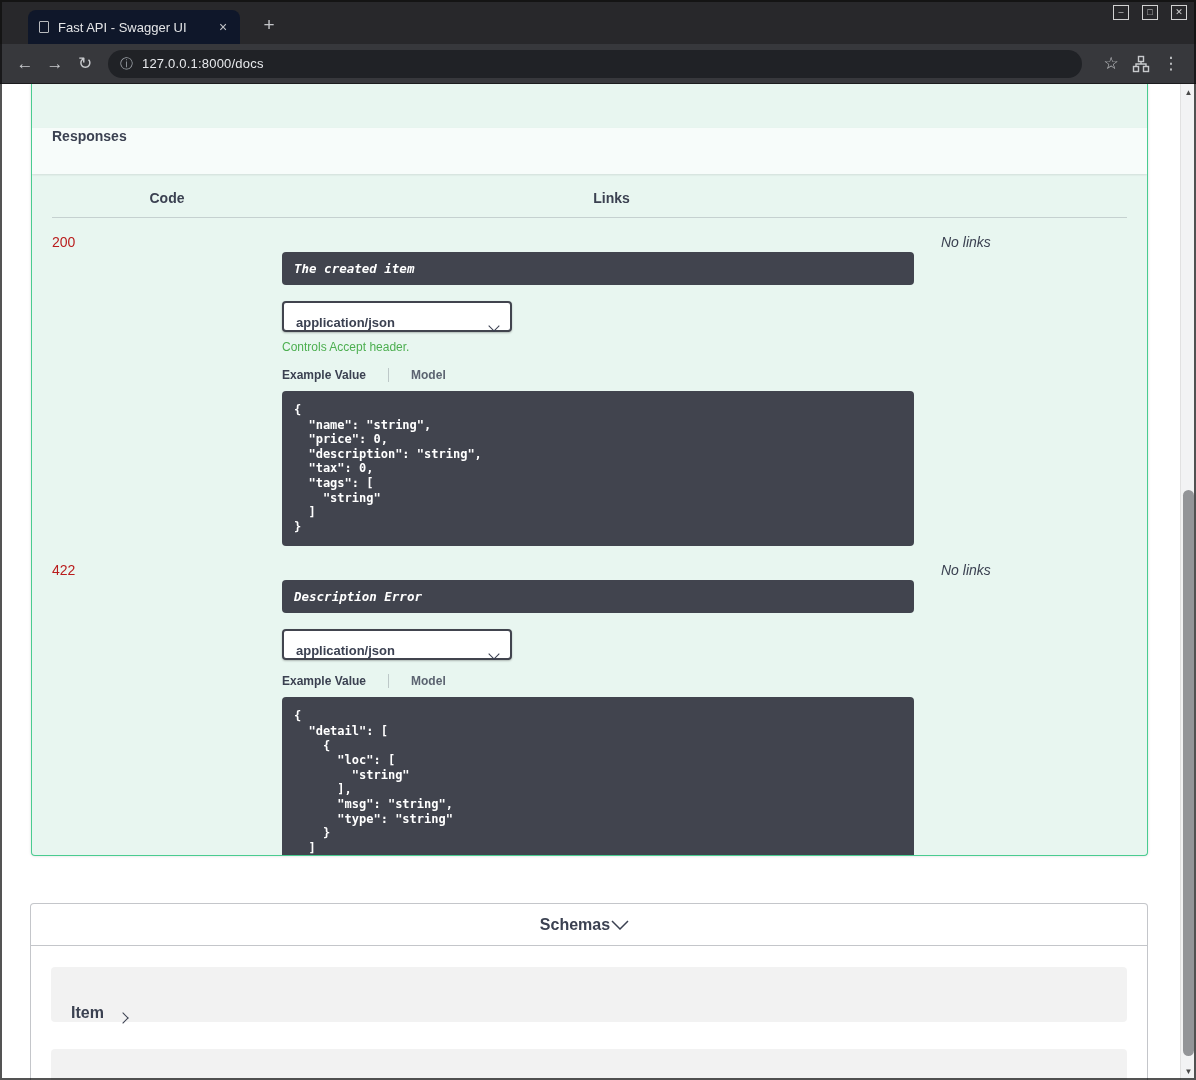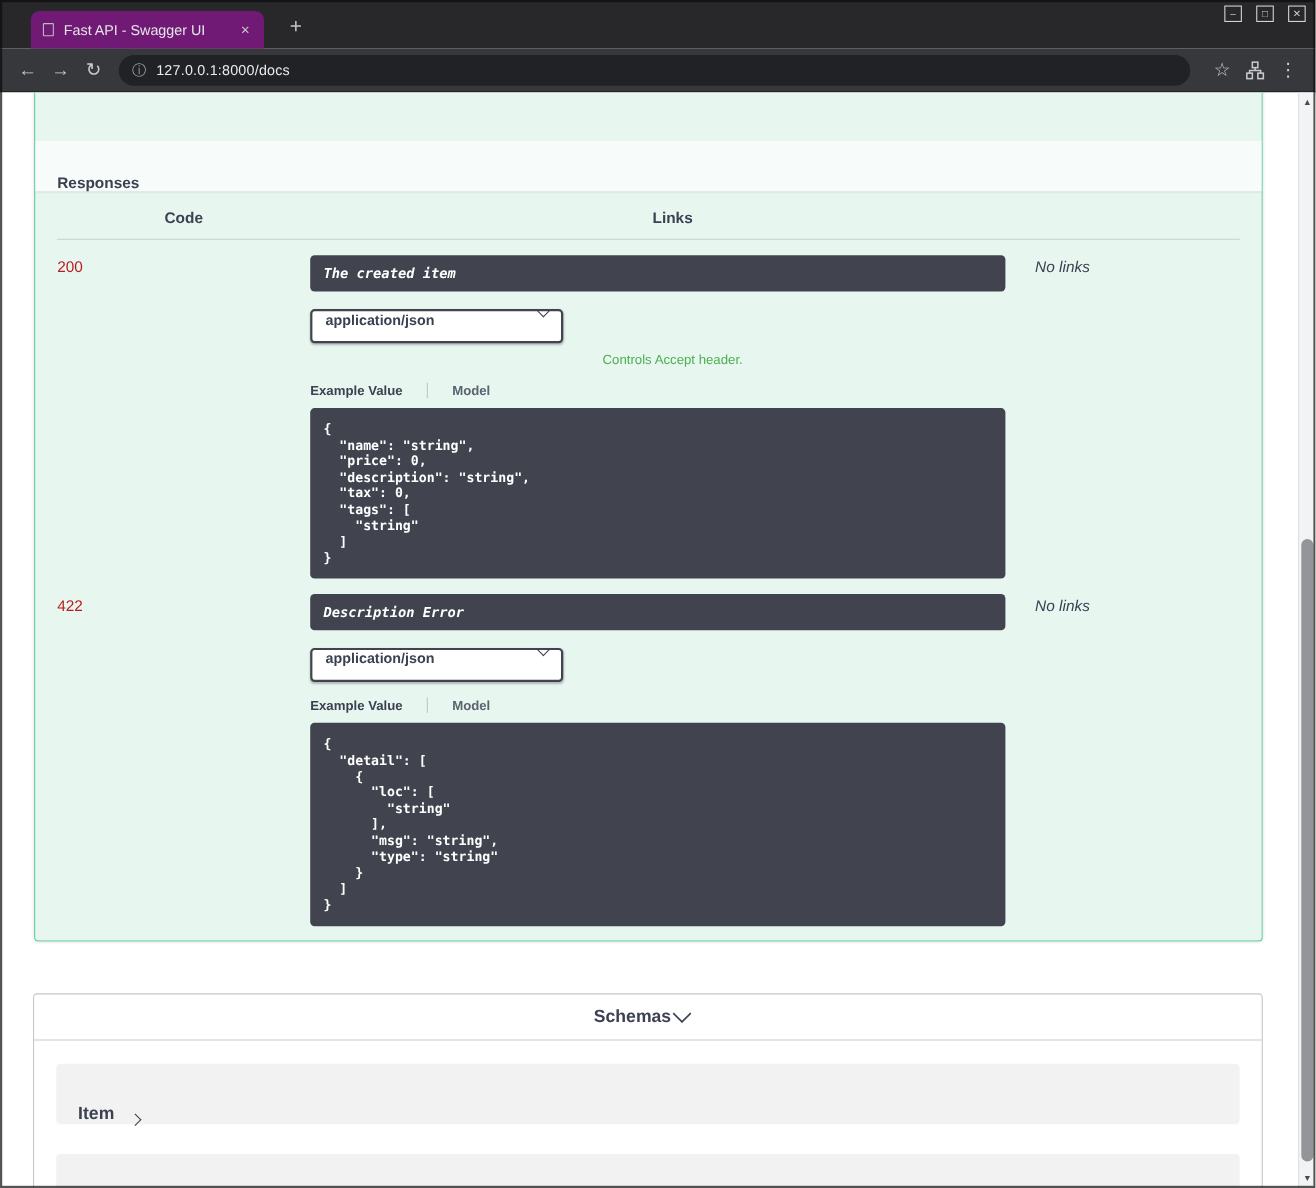--- a/index.html
+++ b/index.html
@@ -2,21 +2,21 @@
 <html><head>
 <meta charset="utf-8">
 <style>
   * { margin:0; padding:0; box-sizing:border-box; }
   html,body { width:1196px; height:1080px; }
   body { font-family:"Liberation Sans",sans-serif; background:#fff; position:relative; overflow:hidden; }
   .frame { position:absolute; inset:0; border:2px solid rgba(12,12,12,.7); pointer-events:none; z-index:60; }
 
   
   .titlebar { height:44px; background:#28282b; display:flex; align-items:flex-end; position:relative; }
-  .tab { margin-left:28px; width:212px; height:34px; background:#701a75; border-radius:8px 8px 0 0;
+  .tab { margin-left:28px; width:212px; height:34px; background:#0f172a; border-radius:8px 8px 0 0;
          display:flex; align-items:center; padding:0 8px 0 11px; }
   .page-icon { width:10px; height:12px; border:1px solid #b9bbbe; border-radius:1px; margin-right:9px; flex:none; }
   .tab-title { font-size:13px; color:#e4e5e7; white-space:nowrap; overflow:hidden; text-overflow:ellipsis; flex:1; }
   .tab-close { color:#c3c5c8; font-size:14px; width:18px; height:18px; display:flex; align-items:center; justify-content:center; border-radius:50%; flex:none; }
   .newtab { color:#c3c5c8; font-size:19px; margin:0 0 8px 18px; width:22px; text-align:center; }
   .win-btns { position:absolute; right:9px; top:5px; display:flex; gap:13px; }
   .win-btn { width:16px; height:15px; border:1px solid #d2d2d2; color:#d2d2d2; font-size:9px; line-height:1;
              display:flex; align-items:center; justify-content:center; background:transparent; }
 
   .navbar { height:40px; background:#37383c; display:flex; align-items:center; padding:0 10px; border-bottom:1px solid #1c1c1e; }
@@ -26,41 +26,41 @@
             display:flex; align-items:center; padding:0 12px; gap:9px; min-width:0; }
   .info-icon { color:#9aa0a6; font-size:13px; flex:none; }
   .url-text { color:#e8eaed; font-size:13px; letter-spacing:.2px; white-space:nowrap; }
 
   
   .content { position:absolute; top:84px; left:0; right:0; bottom:0; background:#fff; overflow:hidden; }
 
   .opblock { position:absolute; left:31px; top:0; width:1117px; height:772px; background:#e8f6f0;
              border:1px solid #49cc90; border-top:none; border-radius:0 0 4px 4px; box-shadow:0 0 3px rgba(0,0,0,.15); overflow:hidden; }
   .resp-header { margin-top:44px; height:46px; background:rgba(255,255,255,.65); box-shadow:0 1px 2px rgba(0,0,0,.1);
-                 display:flex; align-items:flex-end; padding:0 20px; }
+                 display:flex; align-items:flex-start; padding:0 20px; }
   .resp-header-label { font-size:14px; font-weight:700; color:#3b4151; }
 
   .resp-table { padding:16px 20px 0 20px; }
   .thead, .rrow { display:grid; grid-template-columns:230px 659px 168px; }
   .thead { padding-bottom:11px; border-bottom:1px solid rgba(59,65,81,.2);text-align:center; }
   .th { font-weight:700; color:#3b4151; }
   .th-code, .th-links { font-size:14px; }
   .th-desc { font-size:12px; }
   .rrow { padding-top:14px; }
   .code-cell { font-size:14px; color:#b91c1c; padding-top:2px; }
   .links-cell { font-size:14px; font-style:italic; color:#3b4151; padding-top:2px; }
 
   .desc-box { width:632px; background:#41444e; border-radius:4px; padding:9px 12px; color:#fff;
-              font-family:"DejaVu Sans Mono",monospace; font-style:italic; font-weight:700; font-size:12.5px; }
+              font-family:"DejaVu Sans Mono",monospace; font-style:italic; font-weight:700; font-size:12.5px;margin-top:20px; }
   .ct-select { margin-top:16px; width:230px; height:31px; background:#fff; border:2px solid #41444e; border-radius:4px;
-               display:flex; align-items:flex-start; justify-content:space-between; padding:0 12px;
+               display:flex; align-items:flex-end; justify-content:space-between; padding:0 12px;
                font-size:13px; font-weight:700; color:#3b4151; box-shadow:0 1px 2px rgba(0,0,0,.25); }
   .chev-down { width:8px; height:8px; border-right:1.5px solid #3b4151; border-bottom:1.5px solid #3b4151;
                transform:rotate(45deg); margin-top:-4px; }
-  .controls-note { margin-top:8px; font-size:12px; color:#4caf50;text-align:center; }
+  .controls-note { margin-top:8px; font-size:12px; color:#4caf50; }
   .ex-tabs { margin-top:14px; display:flex; align-items:center; font-size:12px;gap:12px; }
   .tab-example { font-weight:700; color:#3b4151; }
   .tab-sep { width:1px; height:14px; background:rgba(59,65,81,.25); margin:0 10px; }
   .tab-model { font-weight:600; color:#5b6370; }
   pre.example { margin-top:9px; width:632px; background:#41444e; border-radius:4px; padding:12px;
                 color:#fff; font-family:"DejaVu Sans Mono",monospace; font-weight:600; font-size:12px;
                 line-height:14.6px; white-space:pre; }
 
   
   .models { position:absolute; left:30px; top:819px; width:1118px; height:270px; background:#fff;

